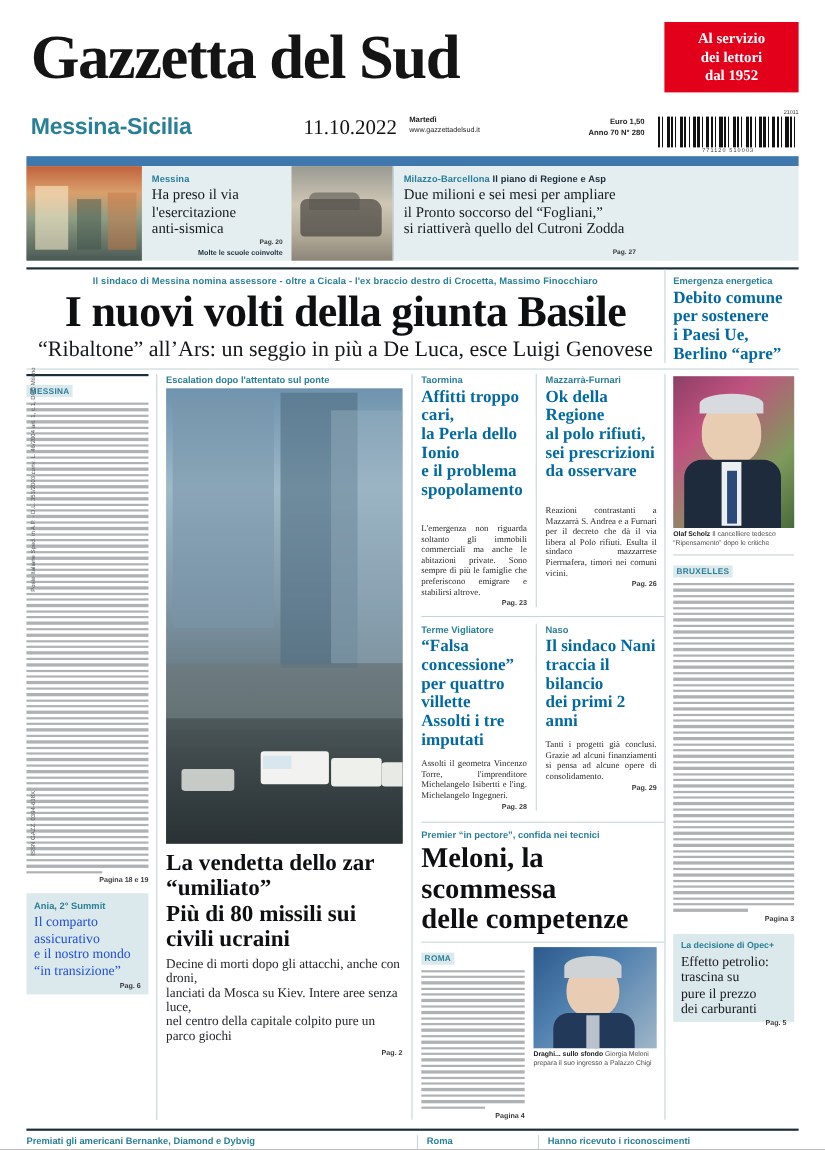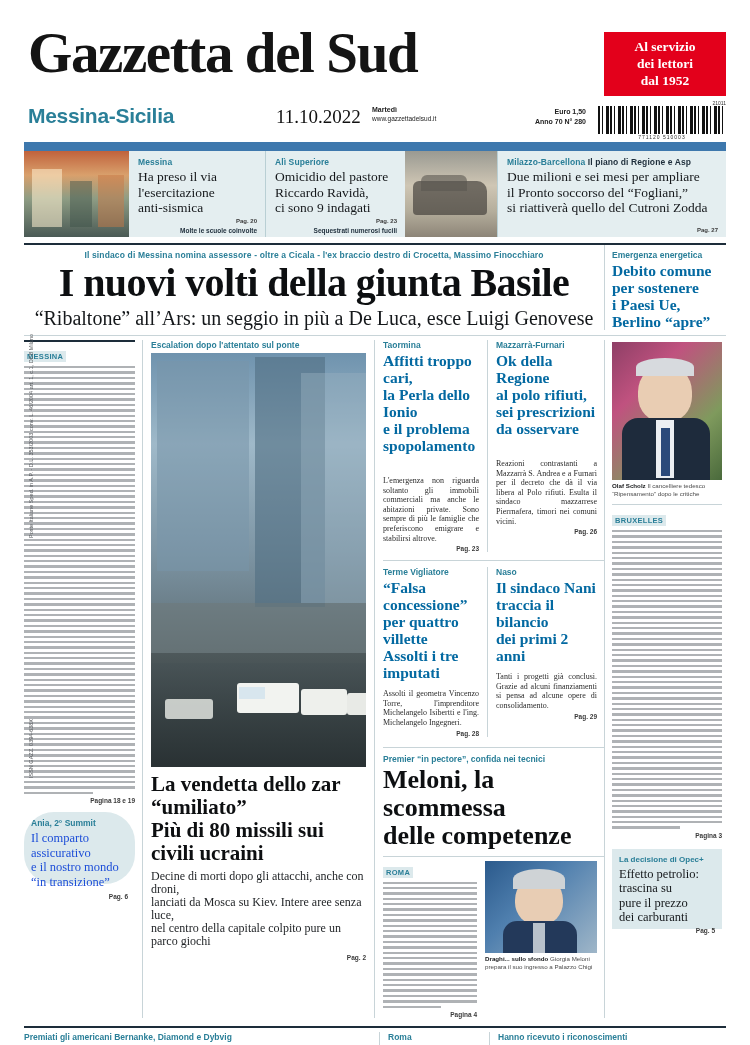--- a/index.html
+++ b/index.html
@@ -3,21 +3,21 @@
 <meta charset="utf-8">
 <style>
   html,body{margin:0;padding:0;background:#8a8a8a;}
   body{font-family:"Liberation Serif",serif;}
   .page{width:750px;height:1045px;background:#ffffff;position:relative;overflow:hidden;box-sizing:border-box;}
   .sheet{position:absolute;left:24px;top:18px;width:702px;height:1009px;}
 
   
   .masthead{position:relative;height:80px;}
   .nameplate{font-family:"Liberation Serif",serif;font-weight:bold;font-size:57px;line-height:62px;letter-spacing:-1.4px;color:#141414;padding-left:4px;padding-top:4px;}
-  .servizio{position:absolute;right:0;top:14px;width:122px;height:64px;background:#e3001b;color:#fff;font-family:"Liberation Serif",serif;font-weight:bold;font-size:13.5px;line-height:17px;text-align:center;padding-top:6px;box-sizing:border-box;}
+  .servizio{position:absolute;right:0;top:2px;width:122px;height:64px;background:#e3001b;color:#fff;font-family:"Liberation Serif",serif;font-weight:bold;font-size:13.5px;line-height:17px;text-align:center;padding-top:6px;box-sizing:border-box;}
   .subhead{position:relative;height:42px;border-bottom:none;}
   .edition{position:absolute;left:4px;top:6px;font-family:"Liberation Sans",sans-serif;font-weight:bold;font-size:21px;color:#2a7f98;letter-spacing:-0.3px;}
   .dateblk{position:absolute;left:252px;top:8px;font-family:"Liberation Serif",serif;font-size:19px;font-weight:normal;color:#111;}
   .daybits{position:absolute;left:348px;top:7px;font-family:"Liberation Sans",sans-serif;font-size:7px;line-height:9px;font-weight:bold;color:#222;}
   .daybits .w{font-weight:normal;font-size:6.5px;}
   .priceblk{position:absolute;right:140px;top:9px;text-align:right;font-family:"Liberation Sans",sans-serif;font-size:7px;line-height:9.5px;font-weight:bold;color:#222;}
   .barcode{position:absolute;right:0;top:2px;width:128px;height:36px;}
   .barcode .bars{height:28px;width:128px;background:
      repeating-linear-gradient(90deg,#111 0 2px,#fff 2px 4px,#111 4px 5px,#fff 5px 8px,#111 8px 11px,#fff 11px 12px);}
   .barnum{font-family:"Liberation Sans",sans-serif;font-size:5px;color:#333;text-align:center;letter-spacing:1px;}
@@ -122,30 +122,20 @@
       <div class="tz-kick">Messina</div>
       <div class="tz-ttl">
         <div>Ha preso il via</div>
         <div>l'esercitazione</div>
         <div>anti-sismica</div>
       </div>
       <div class="tz-pag">Pag. 20</div>
       <div class="tz-sub">Molte le scuole coinvolte</div>
     </div>
 
-    <div class="tz-cell" style="width:140px;">
-      <div class="tz-kick">Alì Superiore</div>
-      <div class="tz-ttl">
-        <div>Omicidio del pastore</div>
-        <div>Riccardo Ravidà,</div>
-        <div>ci sono 9 indagati</div>
-      </div>
-      <div class="tz-pag">Pag. 23</div>
-      <div class="tz-sub">Sequestrati numerosi fucili</div>
-    </div>
 
     <div class="tz-img" style="width:92px;background:linear-gradient(180deg,#9a9a92 0%,#cfc6b4 40%,#b5ae9c 70%,#8d8578 100%);">
       <div style="position:absolute;left:8px;top:30px;width:74px;height:34px;background:rgba(55,52,48,.62);border-radius:6px 10px 4px 4px;"></div>
       <div style="position:absolute;left:16px;top:24px;width:46px;height:16px;background:rgba(90,86,80,.6);border-radius:6px 6px 0 0;"></div>
     </div>
 
     <div class="tz-cell" style="width:229px;">
       <div class="tz-kick">
         <span>Milazzo-Barcellona</span>
         <span class="dk">Il piano di Regione e Asp</span>
@@ -266,21 +256,21 @@
                 <div class="ln"></div>
                 <div class="ln"></div>
             <div class="ln"></div>
                 <div class="ln"></div>
                 <div class="ln"></div>
                 <div class="ln s"></div>
           </div>
           <div class="pag" style="margin-top:2px;">Pagina 18 e 19</div>
 
           
-          <div class="tintbox" style="margin-top:8px;height:72px;border-radius:30px;">
+          <div class="tintbox" style="margin-top:8px;height:92px;">
             <div class="kick">Ania, 2° Summit</div>
             <div style="font-family:'Liberation Serif',serif;font-size:12.5px;line-height:14.5px;color:#1d4ed8;margin-top:3px;">
               <div>Il comparto</div>
               <div>assicurativo</div>
               <div>e il nostro mondo</div>
               <div>“in transizione”</div>
             </div>
             <div class="pag" style="margin-top:4px;">Pag. 6</div>
           </div>
         </div>

